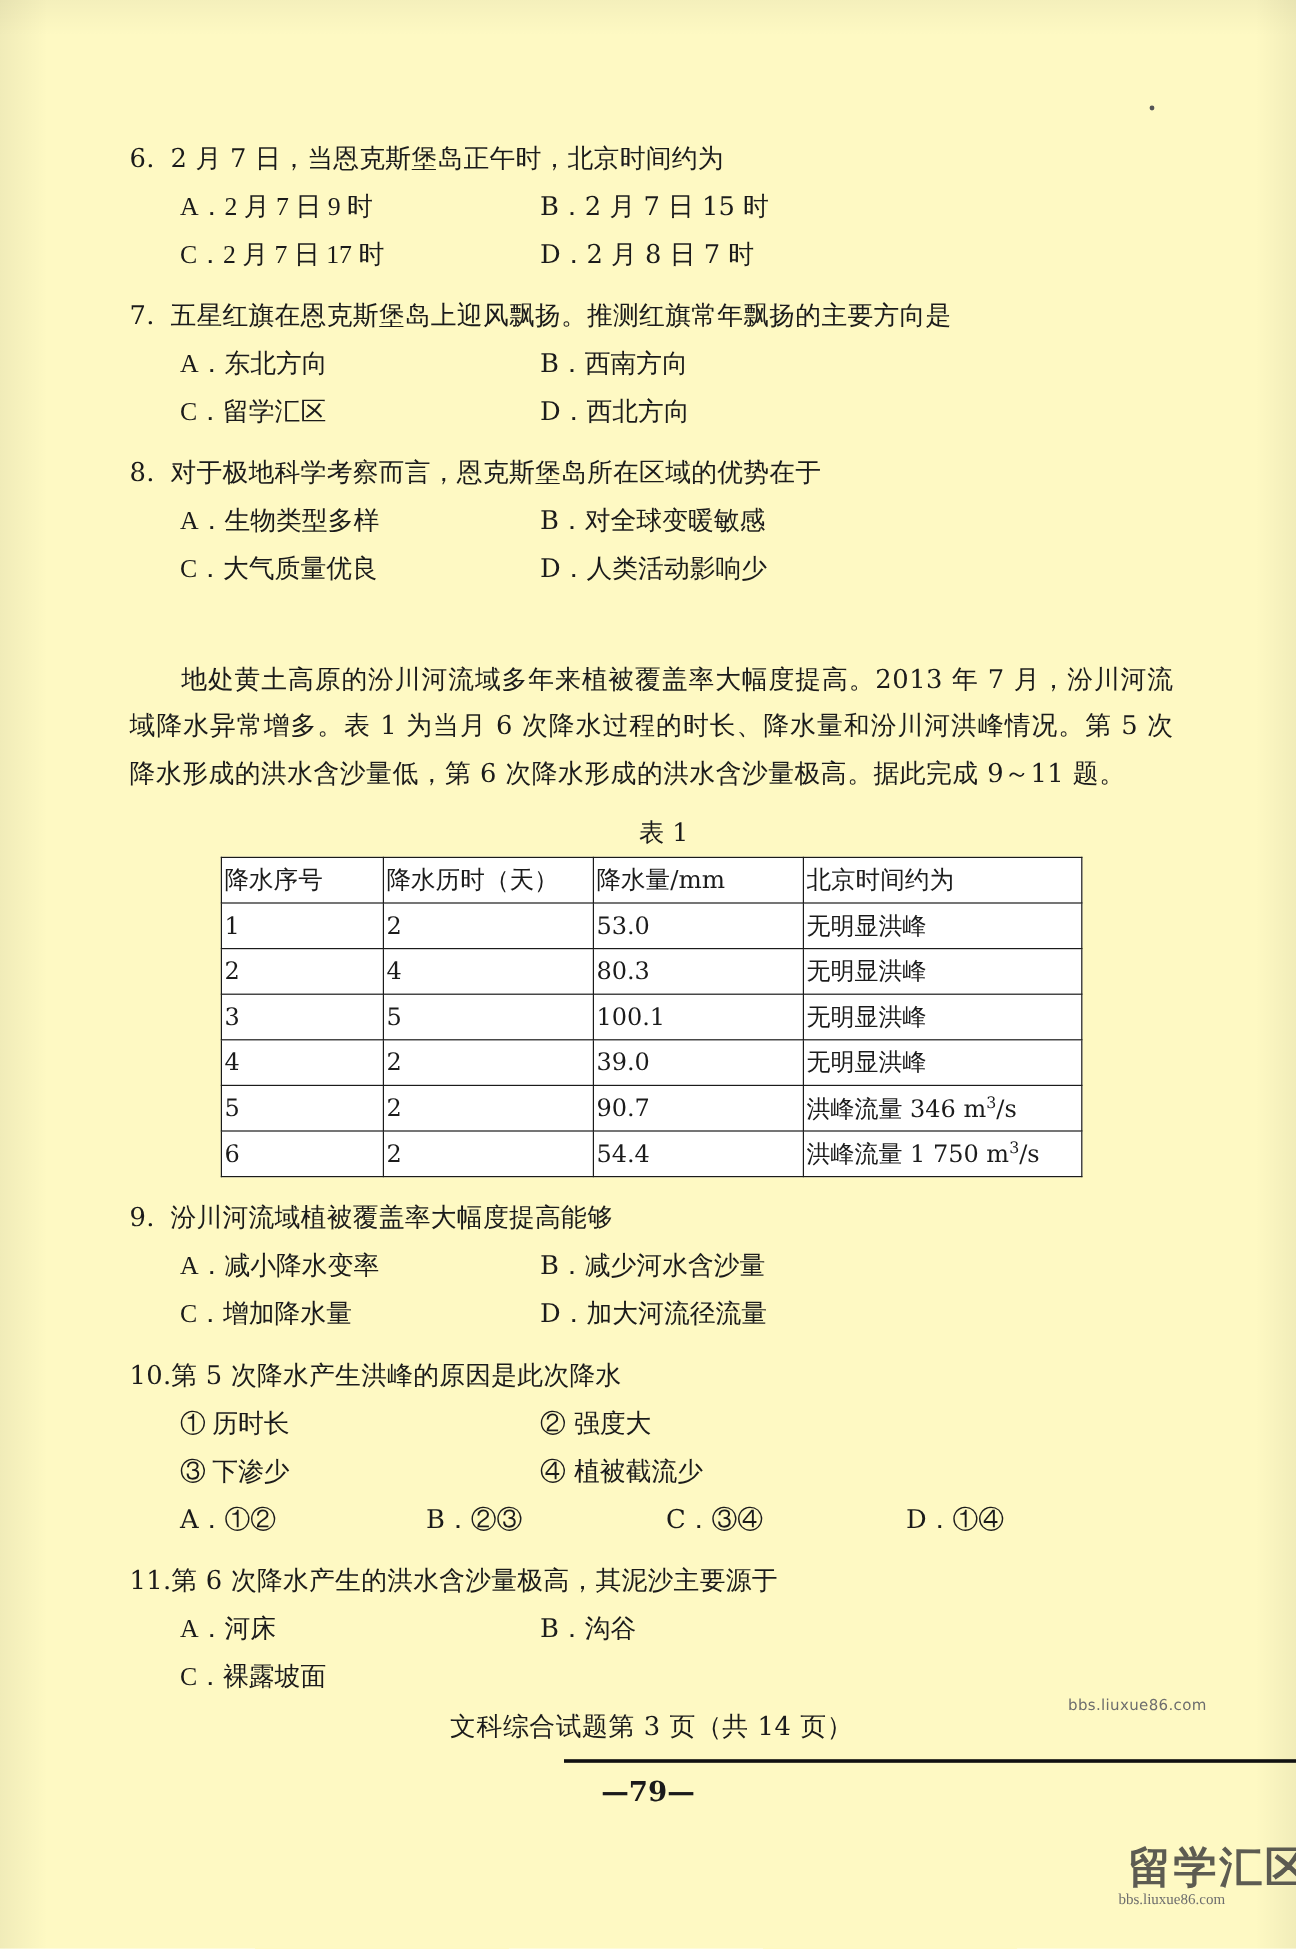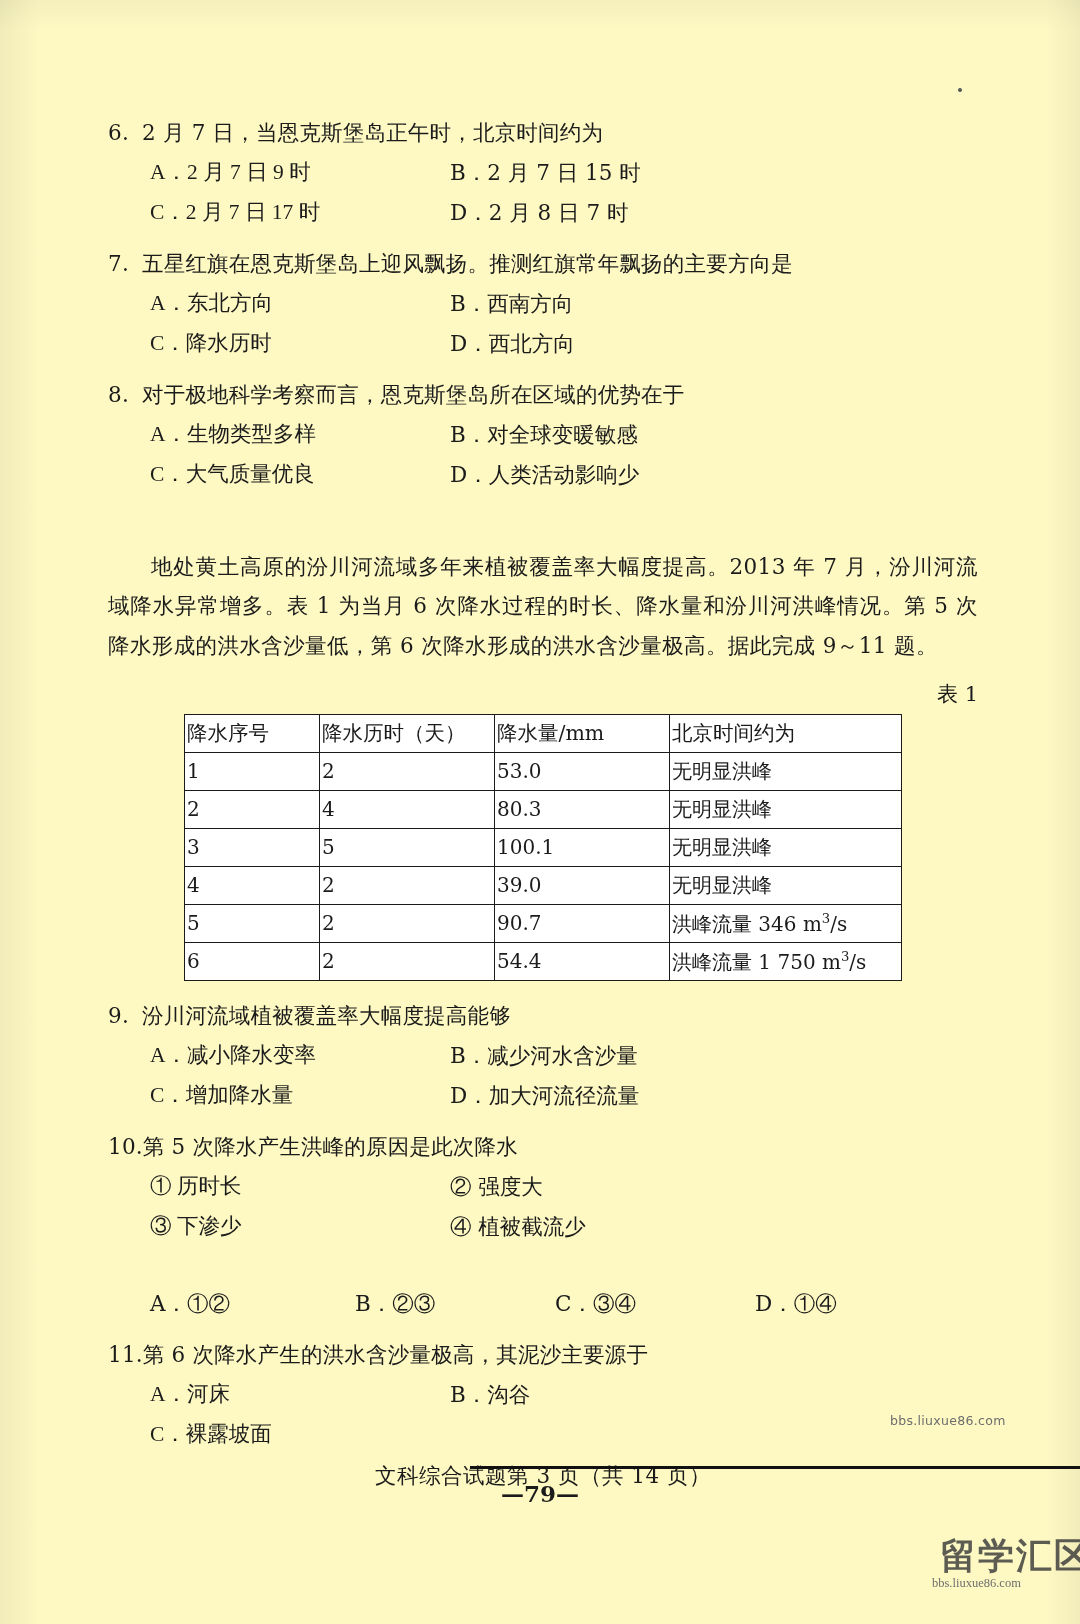--- a/index.html
+++ b/index.html
@@ -79,21 +79,20 @@
   .opt {
     white-space: nowrap;
   }
   .opt.c1 { width: 300px; padding-left: 42px; font-family: Liberation Serif, serif; }
   .opt.c2 { width: 330px; }
   .opt-row.four {
     padding-left: 42px;
   }
   .opt-row.four .oo {
     white-space: nowrap;
-    margin-top: 37px;
   }
   .opt-row.four .oo1 { width: 205px; }
   .opt-row.four .oo2 { width: 200px; }
   .opt-row.four .oo3 { width: 200px; }
   .opt-row.four .oo4 { width: 160px; }
 
   .gap-lg { height: 46px; }
   .gap-md { height: 20px; }
   .gap-sm { height: 10px; }
 
@@ -101,21 +100,21 @@
     font-size: 21.5px;
     line-height: 1.85;
     text-align: justify;
     text-justify: inter-ideograph;
     text-indent: 2em;
     letter-spacing: 0.4px;
   }
 
   .table-caption {
     font-size: 21px;
-    text-align: right;
+    text-align: center;
     margin: 14px 0 6px 0;
     padding-left: 20px;
   }
   table.data {
     border-collapse: collapse;
     margin: 0 auto;
     width: 718px;
     font-size: 20px;
     background: #fff;
   }
@@ -224,21 +223,21 @@
 
     <div class="q">
       <div class="q-stem">
         <span class="num">7.</span><span>五星红旗在恩克斯堡岛上迎风飘扬。推测红旗常年飘扬的主要方向是</span>
       </div>
       <div class="opt-row">
         <div class="opt c1">A．东北方向</div>
         <div class="opt c2">B．西南方向</div>
       </div>
       <div class="opt-row">
-        <div class="opt c1">C．降水历时</div>
+        <div class="opt c1">C．留学汇区</div>
         <div class="opt c2">D．西北方向</div>
       </div>
     </div>
 
     <div class="gap-sm"></div>
 
     <div class="q">
       <div class="q-stem">
         <span class="num">8.</span><span>对于极地科学考察而言，恩克斯堡岛所在区域的优势在于</span>
       </div>

